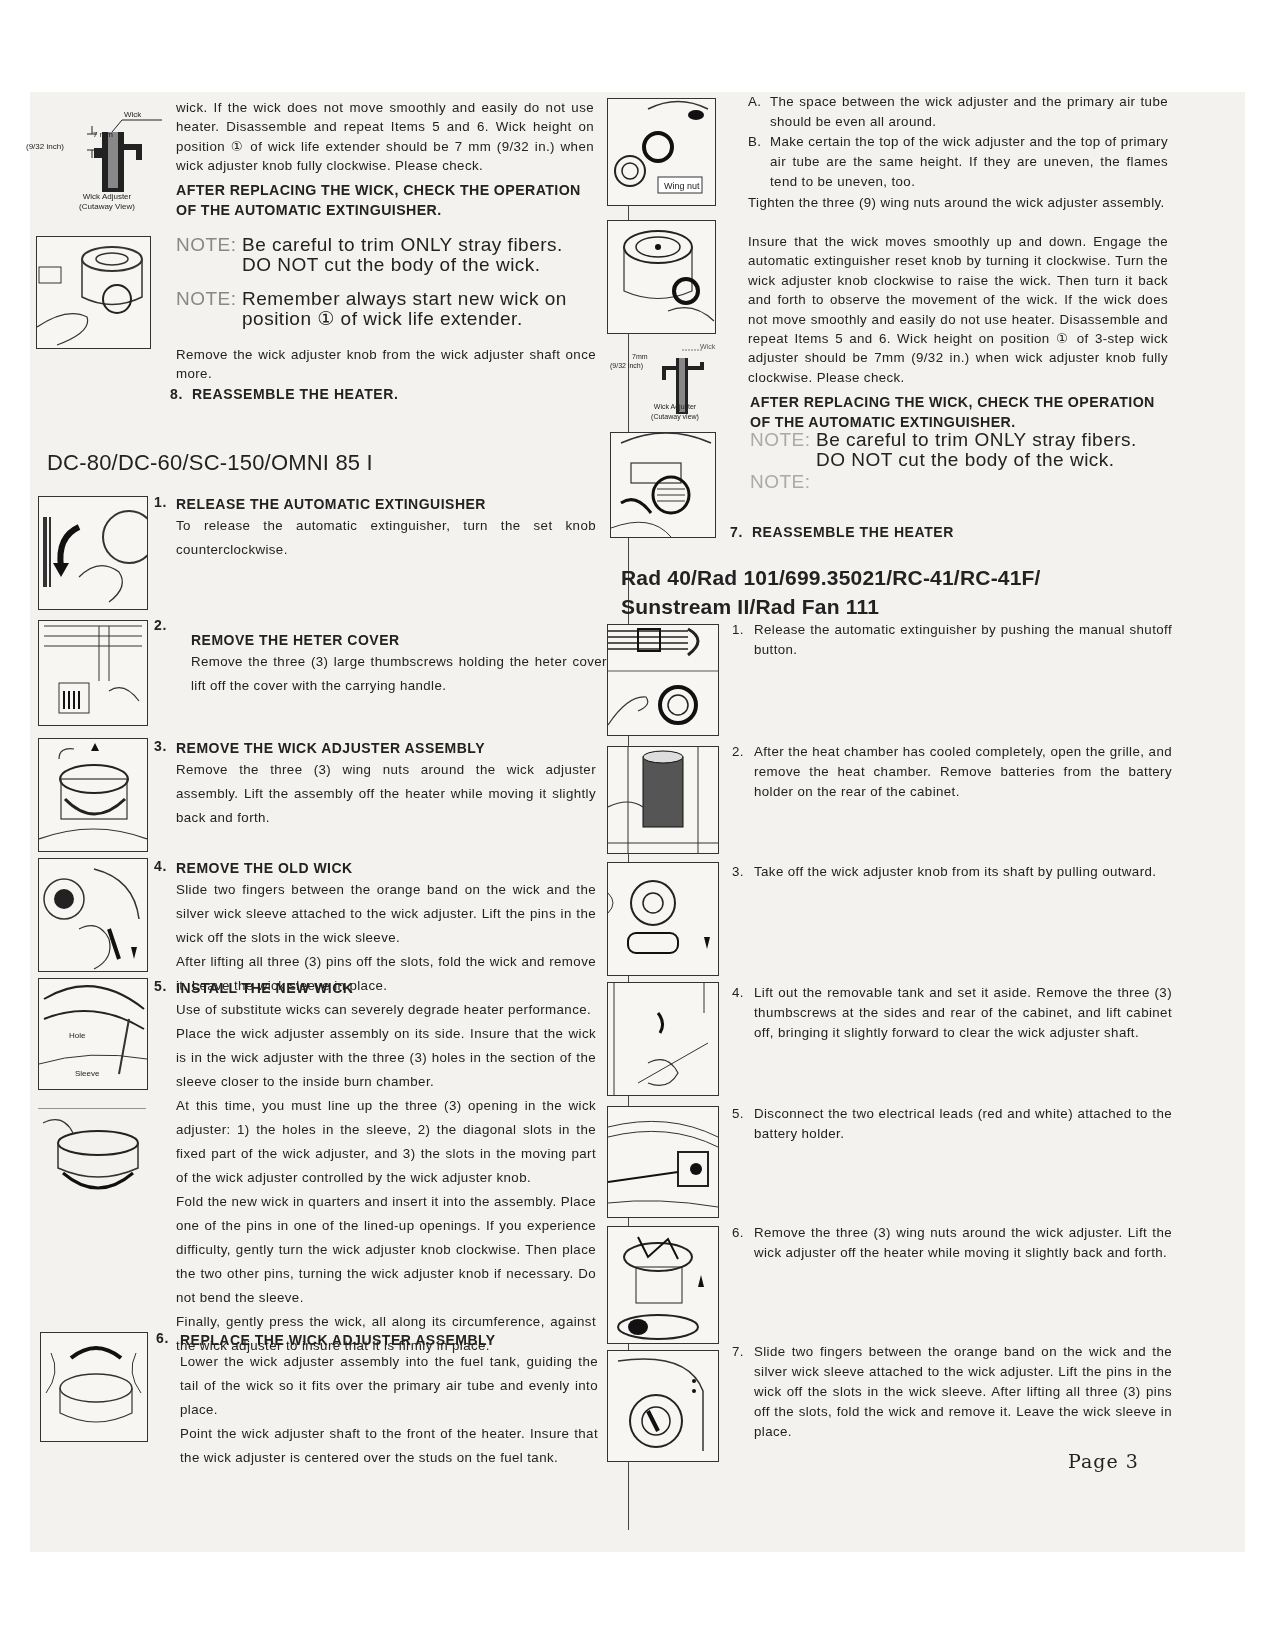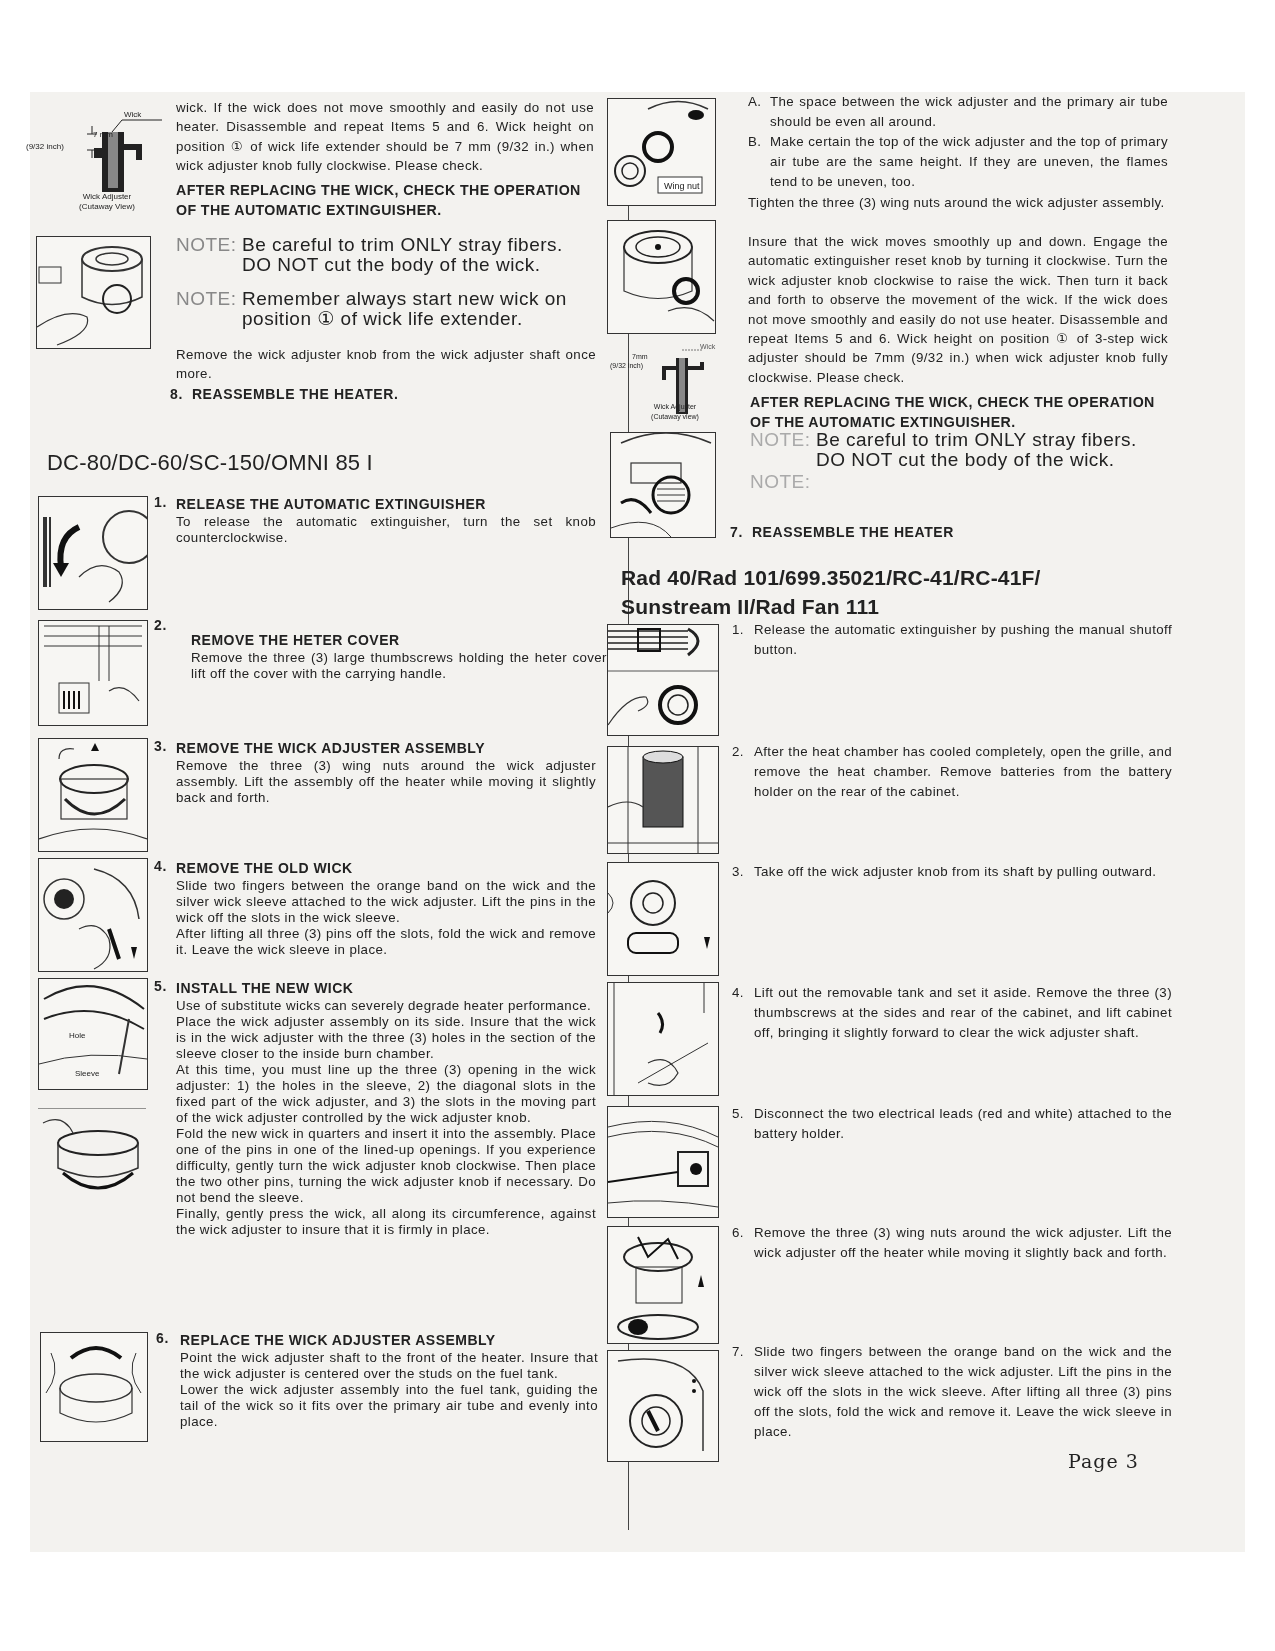--- a/index.html
+++ b/index.html
@@ -26,21 +26,21 @@
   .note-label { color: #888; display: inline-block; width: 66px; }
   .note-row { display: flex; font-size: 19px; line-height: 20px; letter-spacing: 0.5px; }
   .note-text { flex: 1; }
   .fig {
     position: absolute; border: 1.5px solid #333; background: #f7f6f3;
     overflow: hidden;
   }
   .fig svg { width: 100%; height: 100%; }
   .step { position: absolute; }
   .step .title { font-weight: bold; font-size: 14px; letter-spacing: 0.5px; line-height: 20px; }
-  .step .desc { font-size: 13.3px; line-height: 16px; letter-spacing: 0.4px; text-align: justify; }
+  .step .desc { font-size: 13.3px; line-height: 24px; letter-spacing: 0.4px; text-align: justify; }
   .r-step { position: absolute; display: flex; font-size: 13.3px; line-height: 20px; letter-spacing: 0.4px; }
   .r-step .n { width: 22px; flex: none; }
   .r-step .t { flex: 1; text-align: justify; }
   .cut-label { font-size: 8px; color: #222; line-height: 10px; text-align: center; }
   .page-num { font-family: "DejaVu Serif", serif; font-size: 19px; letter-spacing: 1px; }
 </style>
 </head>
 <body>
 
 <div class="page"></div>
@@ -204,22 +204,22 @@
     <path d="M30 25 Q55 5 80 25" fill="none" stroke="#111" stroke-width="4"></path>
     <ellipse cx="55" cy="55" rx="36" ry="14" fill="none" stroke="#333" stroke-width="1.5"></ellipse>
     <path d="M19 55 V80 Q55 98 91 80 V55" fill="none" stroke="#333" stroke-width="1.2"></path>
     <path d="M10 20 Q20 40 5 60" fill="none" stroke="#333" stroke-width="1"></path>
     <path d="M95 20 Q85 40 100 60" fill="none" stroke="#333" stroke-width="1"></path>
   </svg>
 </div>
 <div class="abs heading-num" style="left:156px; top:1330px;">6.</div>
 <div class="step" style="left:180px; top:1330px; width:418px;">
   <div class="title">REPLACE THE WICK ADJUSTER ASSEMBLY</div>
+  <div class="desc">Lower the wick adjuster assembly into the fuel tank, guiding the tail of the wick so it fits over the primary air tube and evenly into place.</div>
   <div class="desc">Point the wick adjuster shaft to the front of the heater. Insure that the wick adjuster is centered over the studs on the fuel tank.</div>
-  <div class="desc">Lower the wick adjuster assembly into the fuel tank, guiding the tail of the wick so it fits over the primary air tube and evenly into place.</div>
 </div>
 
 <div class="fig" style="left:607px; top:98px; width:107px; height:106px;">
   <svg viewBox="0 0 107 106">
     <path d="M40 10 Q70 -5 100 10" fill="none" stroke="#333" stroke-width="1.5"></path>
     <ellipse cx="88" cy="16" rx="8" ry="5" fill="#111"></ellipse>
     <circle cx="50" cy="48" r="14" fill="none" stroke="#111" stroke-width="4"></circle>
     <circle cx="22" cy="72" r="15" fill="none" stroke="#222" stroke-width="2"></circle>
     <circle cx="22" cy="72" r="8" fill="none" stroke="#222" stroke-width="1.5"></circle>
     <rect x="50" y="78" width="44" height="16" fill="#fff" stroke="#333"></rect>
@@ -229,21 +229,21 @@
 
 <div class="abs" style="left:748px; top:92px; width:420px;">
   <div class="r-step" style="position:relative;">
     <span class="n">A.</span>
     <span class="t">The space between the wick adjuster and the primary air tube should be even all around.</span>
   </div>
   <div class="r-step" style="position:relative;">
     <span class="n">B.</span>
     <span class="t">Make certain the top of the wick adjuster and the top of primary air tube are the same height. If they are uneven, the flames tend to be uneven, too.</span>
   </div>
-  <div class="body-text" style="margin-top:1px;">Tighten the three (3) wing nuts around the wick adjuster assembly.</div>
+  <div class="body-text" style="margin-top:1px;">Tighten the three (9) wing nuts around the wick adjuster assembly.</div>
 </div>
 
 <div class="fig" style="left:607px; top:220px; width:107px; height:112px;">
   <svg viewBox="0 0 107 112">
     <ellipse cx="50" cy="26" rx="34" ry="16" fill="none" stroke="#222" stroke-width="2"></ellipse>
     <ellipse cx="50" cy="26" rx="22" ry="10" fill="none" stroke="#222" stroke-width="1.5"></ellipse>
     <circle cx="50" cy="26" r="3" fill="#111"></circle>
     <path d="M16 26 V70 Q50 85 84 70 V26" fill="none" stroke="#333" stroke-width="1.2"></path>
     <circle cx="78" cy="70" r="12" fill="none" stroke="#111" stroke-width="4"></circle>
     <path d="M60 90 Q85 80 106 100" fill="none" stroke="#333" stroke-width="1.2"></path>

